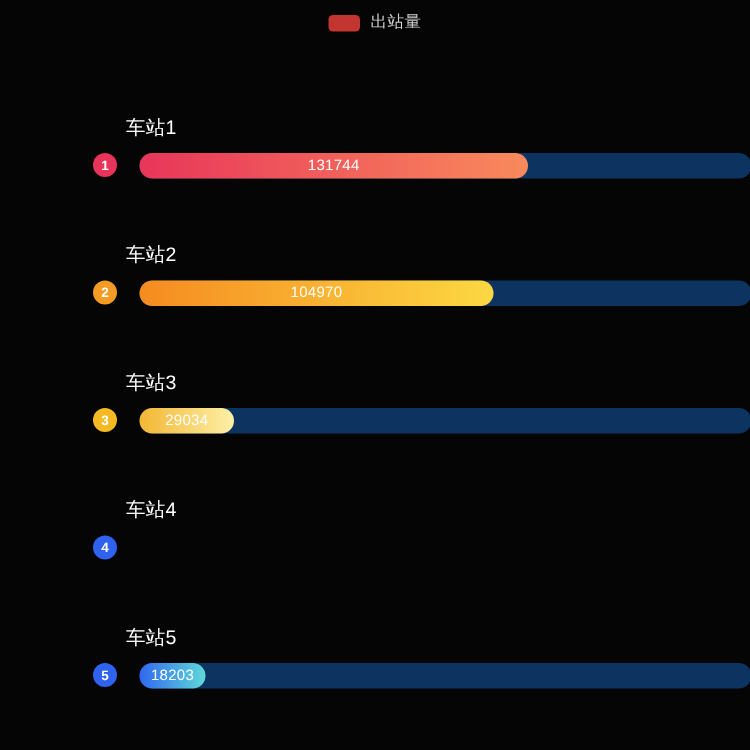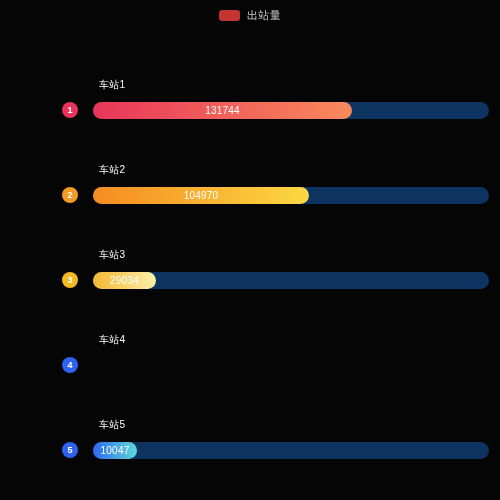--- a/index.html
+++ b/index.html
@@ -75,37 +75,38 @@
     border-radius: 50%;
     font-size: 9px;
     line-height: 16px;
     text-align: center;
     color: #ffffff;
     font-weight: bold;
     box-sizing: border-box;
   }
   .cat-label {
     position: absolute;
-    left: 99px;
+    left: 84px;
     top: -12px;
-    font-size: 10px;
+    font-size: 13px;
     line-height: 13px;
     color: #ffffff;
     white-space: nowrap;
     letter-spacing: 0.2px;
   }
   .track {
     position: absolute;
     left: 93px;
     top: 12px;
     height: 17px;
     width: 396px;
     border-radius: 9px;
     background: #0d3460;
     overflow: visible;
+    padding-left: 12px;
   }
   .bar {
     position: absolute;
     left: 0;
     top: 0;
     height: 17px;
     border-radius: 9px;
     display: flex;
     align-items: center;
     justify-content: center;
@@ -141,21 +142,21 @@
         <div class="bar" style="width:259px;background:linear-gradient(90deg,#e8365a 0%,#f98a5c 100%)">
           <span class="bar-value">131744</span>
         </div>
       </div>
     </div>
 
     <div class="row" style="top:175px">
       <div class="rank-badge" style="background:#f39b23">2</div>
       <div class="cat-label">车站2</div>
       <div class="track">
-        <div class="bar" style="width:216px;background:linear-gradient(90deg,#f58b20 0%,#fcd843 100%)">
+        <div class="bar" style="width:236px;background:linear-gradient(90deg,#f58b20 0%,#fcd843 100%)">
           <span class="bar-value">104970</span>
         </div>
       </div>
     </div>
 
     <div class="row" style="top:260px">
       <div class="rank-badge" style="background:#f5b924">3</div>
       <div class="cat-label">车站3</div>
       <div class="track">
         <div class="bar" style="width:63px;background:linear-gradient(90deg,#f3b733 0%,#fdf0a8 100%)">
@@ -167,19 +168,19 @@
     <div class="row" style="top:345px">
       <div class="rank-badge" style="background:#2f62ef">4</div>
       <div class="cat-label">车站4</div>
     </div>
 
     <div class="row" style="top:430px">
       <div class="rank-badge" style="background:#2f62ef">5</div>
       <div class="cat-label">车站5</div>
       <div class="track">
         <div class="bar" style="width:44px;background:linear-gradient(90deg,#2f68ef 0%,#5fd9da 100%)">
-          <span class="bar-value">10047</span>
+          <span class="bar-value">18203</span>
         </div>
       </div>
     </div>
 
   </div>
 </div>
 
 </body></html>

